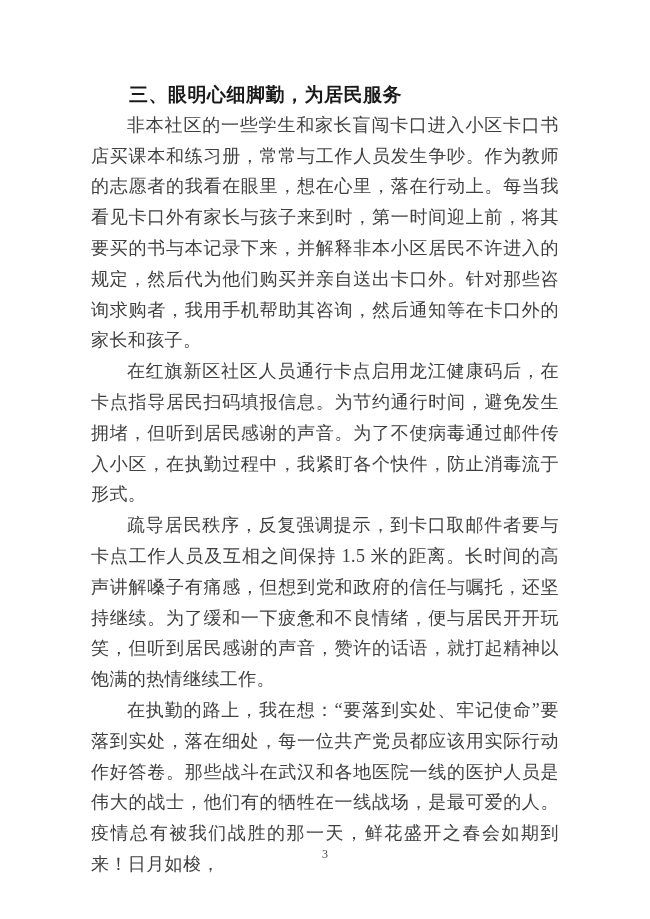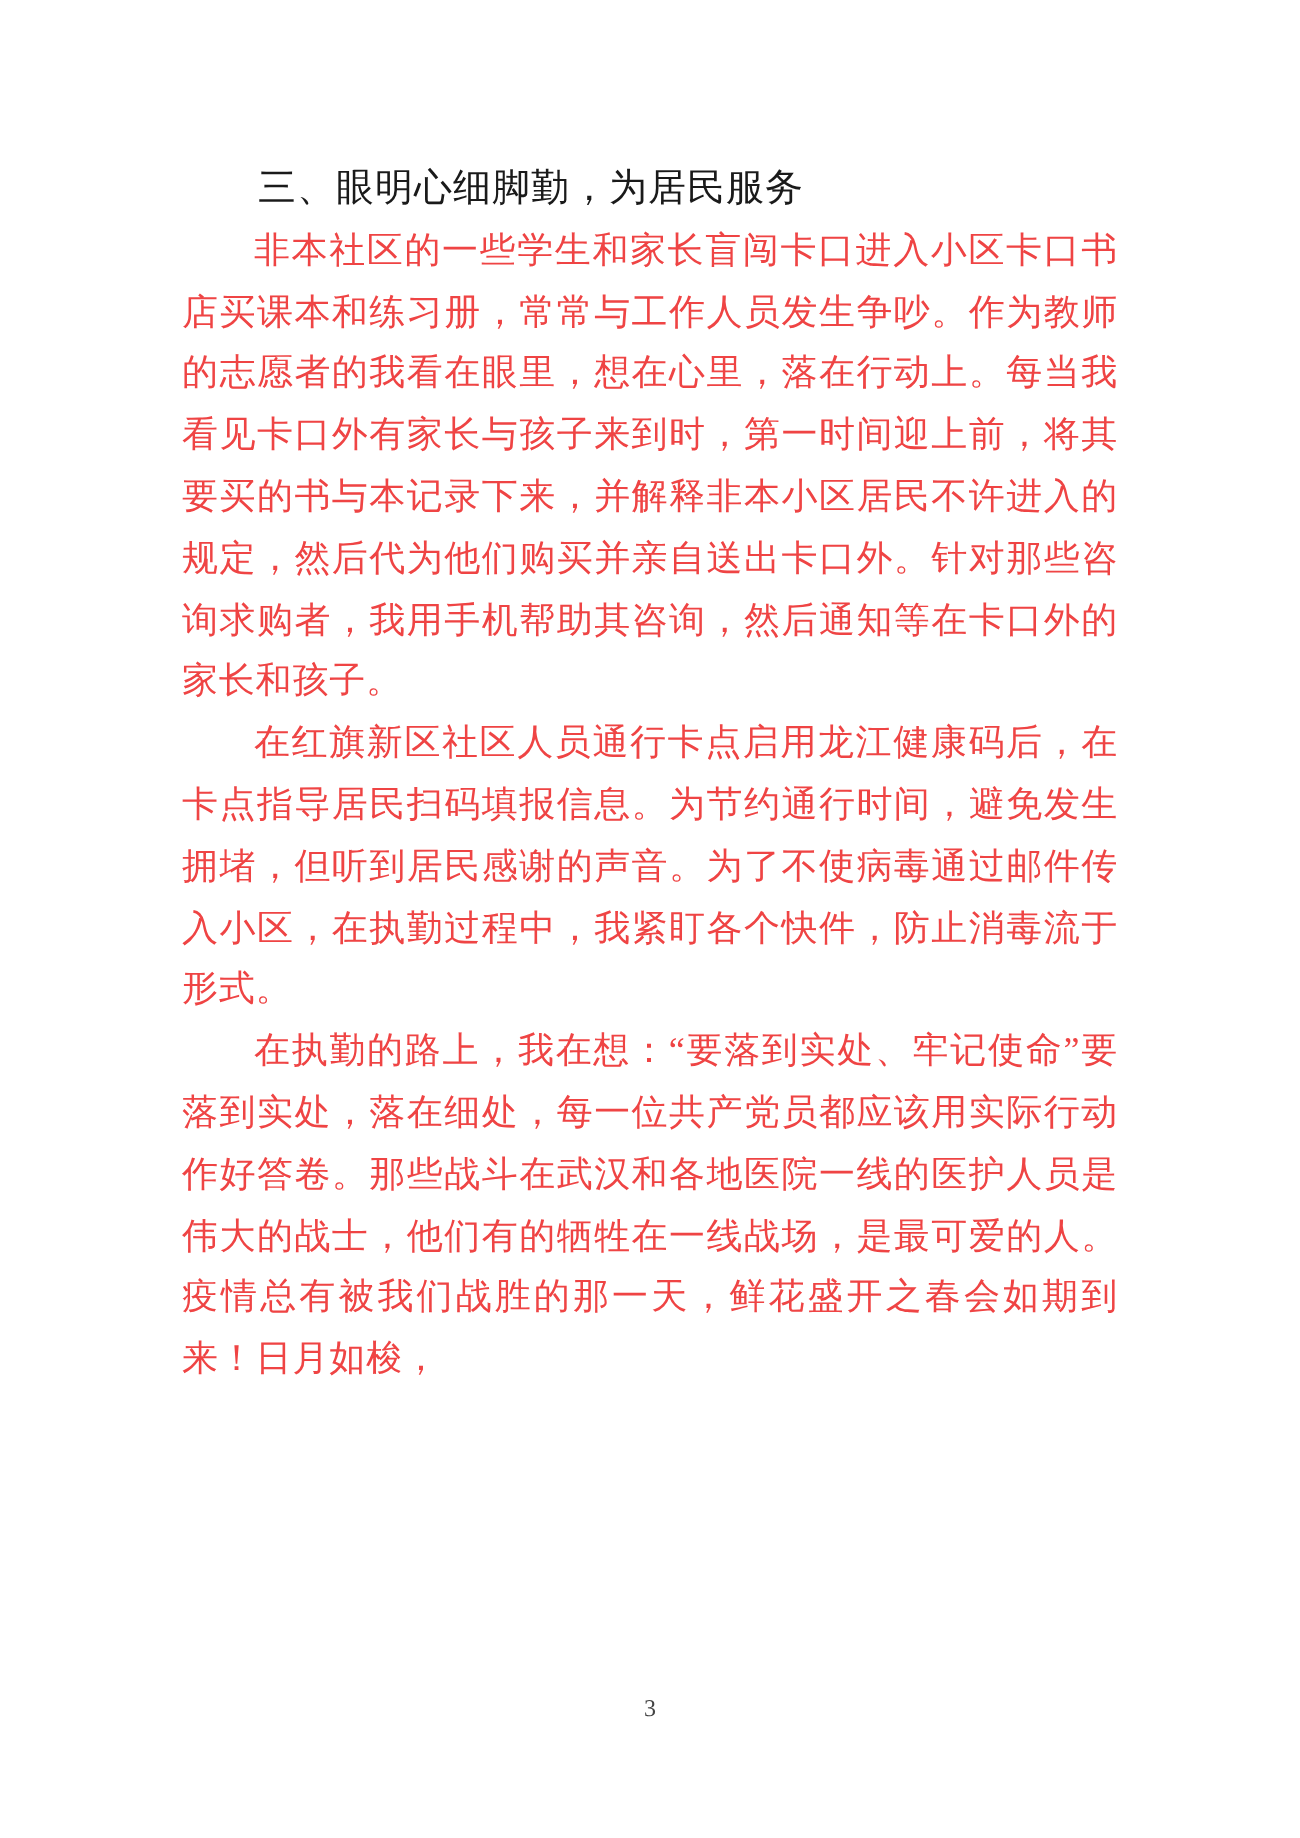--- a/index.html
+++ b/index.html
@@ -18,36 +18,36 @@
   }
   .content {
     position: absolute;
     top: 79px;
     left: 91px;
     width: 468px;
   }
   .section-heading {
     margin: 0;
     font-family: "DejaVu Sans", "Liberation Sans", sans-serif;
-    font-weight: normal;
+    font-weight: bold;
     font-size: 19px;
     line-height: 30.8px;
     text-indent: 2em;
     letter-spacing: 0.5px;
     color: #1a1a1a;
     white-space: nowrap;
   }
   .body-paragraph {
     margin: 0;
     font-size: 18px;
     line-height: 30.8px;
     text-align: justify;
     text-indent: 2em;
     letter-spacing: 0.4px;
-    color: #ef4444;
+    color: #404040;
   }
   .page-footer {
     position: absolute;
     left: 0;
     width: 650px;
     top: 847px;
     text-align: center;
     font-size: 12px;
     color: #444444;
     font-family: "Liberation Serif", "DejaVu Serif", serif;
@@ -58,20 +58,21 @@
 
 <div class="page">
   <div class="content">
 
     <h3 class="section-heading">三、眼明心细脚勤，为居民服务</h3>
 
     <p class="body-paragraph">非本社区的一些学生和家长盲闯卡口进入小区卡口书店买课本和练习册，常常与工作人员发生争吵。作为教师的志愿者的我看在眼里，想在心里，落在行动上。每当我看见卡口外有家长与孩子来到时，第一时间迎上前，将其要买的书与本记录下来，并解释非本小区居民不许进入的规定，然后代为他们购买并亲自送出卡口外。针对那些咨询求购者，我用手机帮助其咨询，然后通知等在卡口外的家长和孩子。</p>
 
     <p class="body-paragraph">在红旗新区社区人员通行卡点启用龙江健康码后，在卡点指导居民扫码填报信息。为节约通行时间，避免发生拥堵，但听到居民感谢的声音。为了不使病毒通过邮件传入小区，在执勤过程中，我紧盯各个快件，防止消毒流于形式。</p>
 
+    <p class="body-paragraph">疏导居民秩序，反复强调提示，到卡口取邮件者要与卡点工作人员及互相之间保持 1.5 米的距离。长时间的高声讲解嗓子有痛感，但想到党和政府的信任与嘱托，还坚持继续。为了缓和一下疲惫和不良情绪，便与居民开开玩笑，但听到居民感谢的声音，赞许的话语，就打起精神以饱满的热情继续工作。</p>
 
 
     <p class="body-paragraph">在执勤的路上，我在想：“要落到实处、牢记使命”要落到实处，落在细处，每一位共产党员都应该用实际行动作好答卷。那些战斗在武汉和各地医院一线的医护人员是伟大的战士，他们有的牺牲在一线战场，是最可爱的人。疫情总有被我们战胜的那一天，鲜花盛开之春会如期到来！日月如梭，</p>
 
   </div>
 
   <div class="page-footer">3</div>
 </div>
 
 </body></html>

